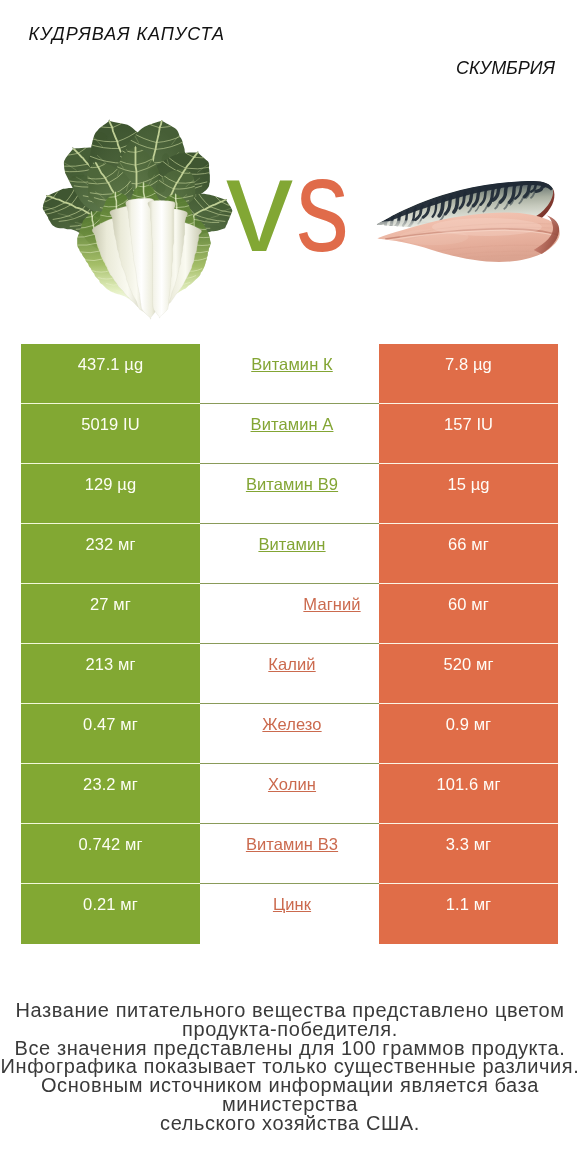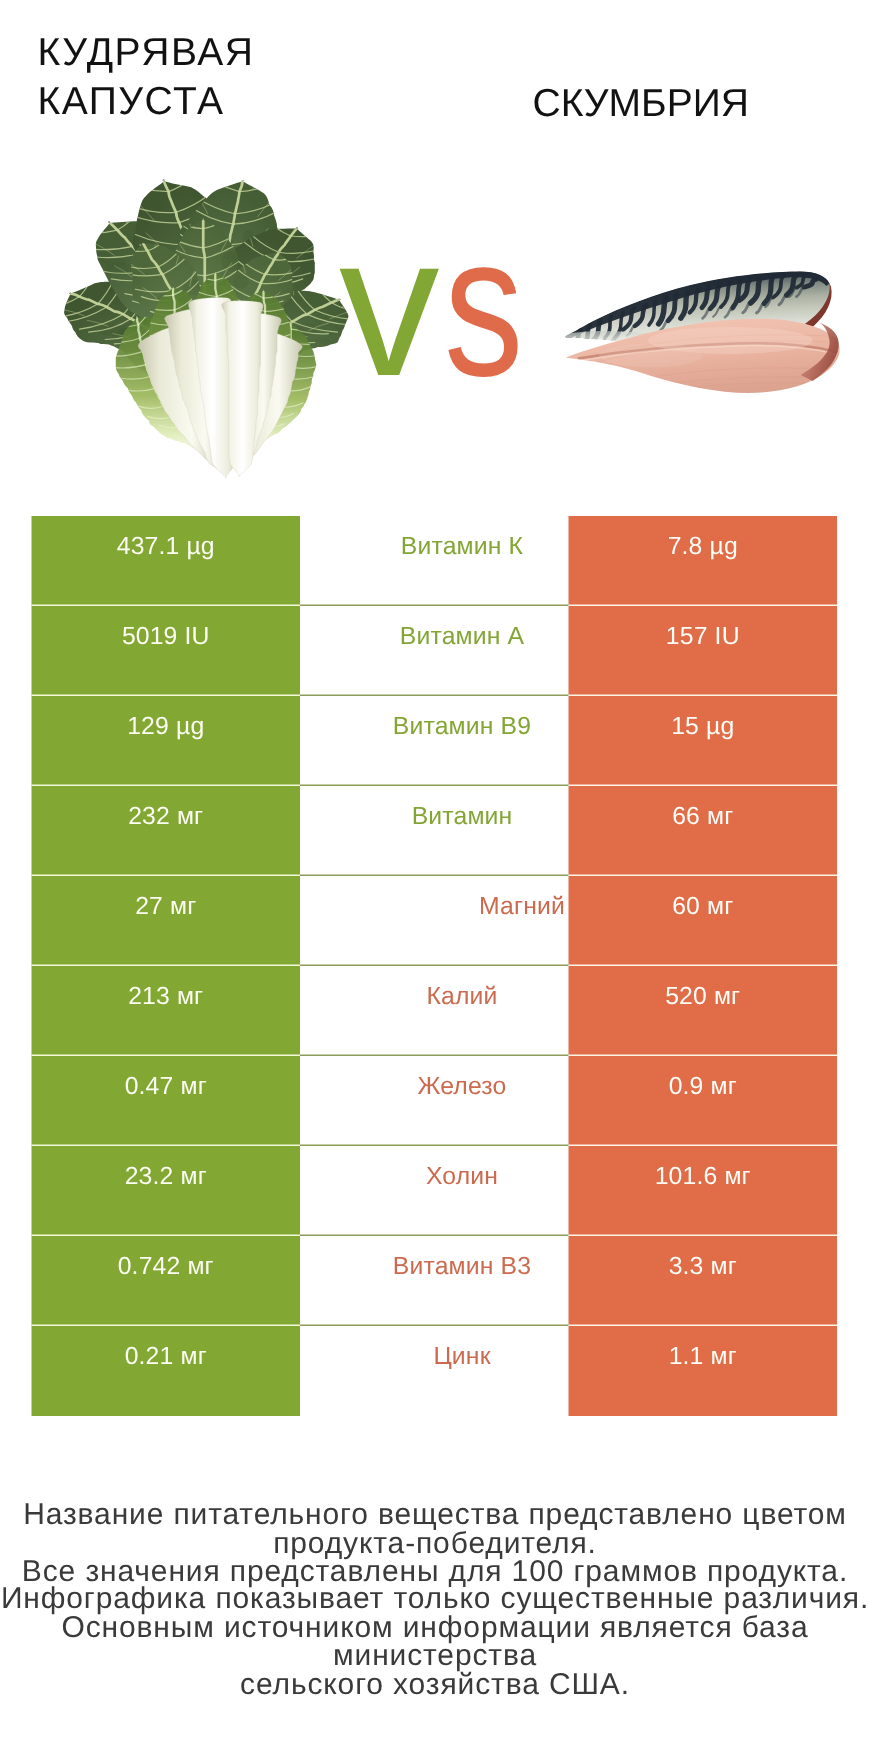--- a/index.html
+++ b/index.html
@@ -1,37 +1,37 @@
 <!DOCTYPE html>
 <html><head>
 <meta charset="utf-8">
 <style>
   html,body{margin:0;padding:0;}
   body{width:580px;height:1174px;background:#fff;font-family:"Liberation Sans",sans-serif;overflow:hidden;position:relative;}
   .page{position:relative;width:580px;height:1174px;}
   
   .titles{position:absolute;left:0;top:0;width:580px;height:110px;}
-  .title{position:absolute;font-size:26px;color:#121212;letter-spacing:1.0px;text-align:left;line-height:33.2px;}
+  .title{position:absolute;font-size:18px;color:#121212;letter-spacing:1.0px;text-align:right;line-height:33.2px;font-style:italic;}
   #title-left{left:25px;top:18px;width:200px;}
   #title-right{left:355px;top:52px;width:200px;letter-spacing:0.0px;}
   
   .hero{position:absolute;left:0;top:105px;width:580px;height:235px;}
   .bokwrap{position:absolute;left:37px;top:4px;width:201px;height:212px;}
   .fishwrap{position:absolute;left:372.9px;top:72px;width:193.2px;height:90px;}
   .bokwrap svg,.fishwrap svg{display:block;}
   .vs{position:absolute;top:33px;left:226px;font-size:134px;line-height:134px;font-weight:400;letter-spacing:0px;font-family:"Liberation Sans",sans-serif;z-index:3;}
   .vs .v{color:#82a734;}
   .vs .s{color:#e06b4a;display:inline-block;transform:scaleX(0.79);transform-origin:left center;margin-left:2.5px;}
   
   .table{position:absolute;left:21px;top:344px;width:537px;}
   .row{position:relative;height:60px;}
   .cell{position:absolute;top:0;height:60px;display:flex;align-items:center;justify-content:center;
         font-size:16.5px;font-weight:400;letter-spacing:0.1px;padding-bottom:20px;box-sizing:border-box;}
   .cl{left:0;width:179px;background:#82a833;color:#fdfef4;}
-  .cm{left:196px;width:182px;background:#ffffff;}
+  .cm{left:180px;width:182px;background:#ffffff;text-decoration:underline;}
   .cr{left:358px;width:179px;background:#e06d48;color:#fffdf8;}
   .mline{position:absolute;left:179px;top:59px;width:179px;height:1px;background:#8b9c5b;}
   .gline{position:absolute;left:0;top:59px;width:179px;height:1px;background:#f2f8d8;}
   .oline{position:absolute;left:358px;top:59px;width:179px;height:1px;background:#fcf4e4;}
   
   .footer{position:absolute;left:0;top:1001px;width:580px;text-align:center;font-size:20px;color:#3a3a3a;line-height:18.8px;letter-spacing:0.58px;}
 </style>
 </head>
 <body>
 

